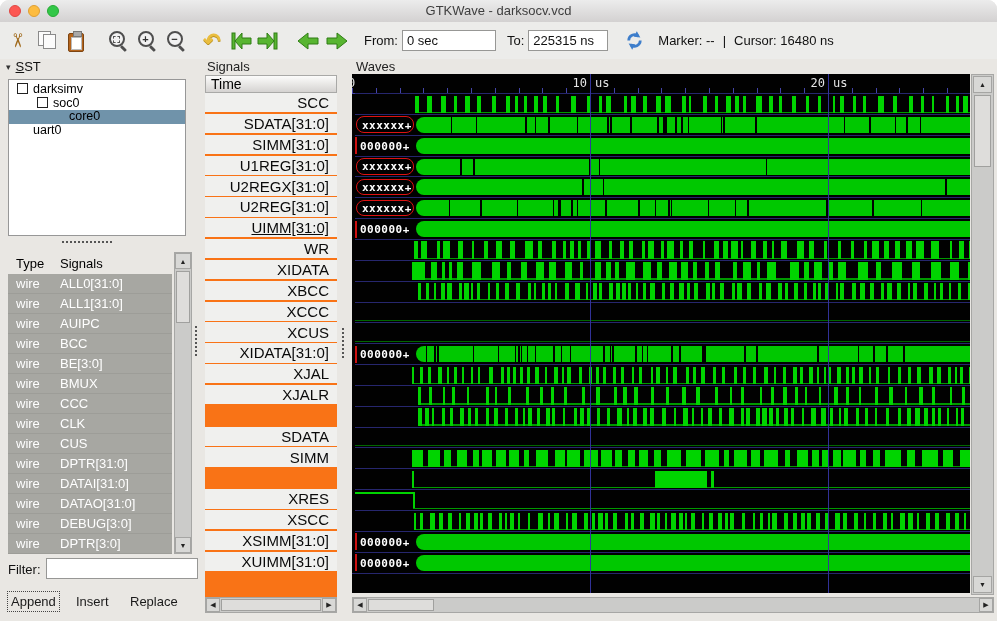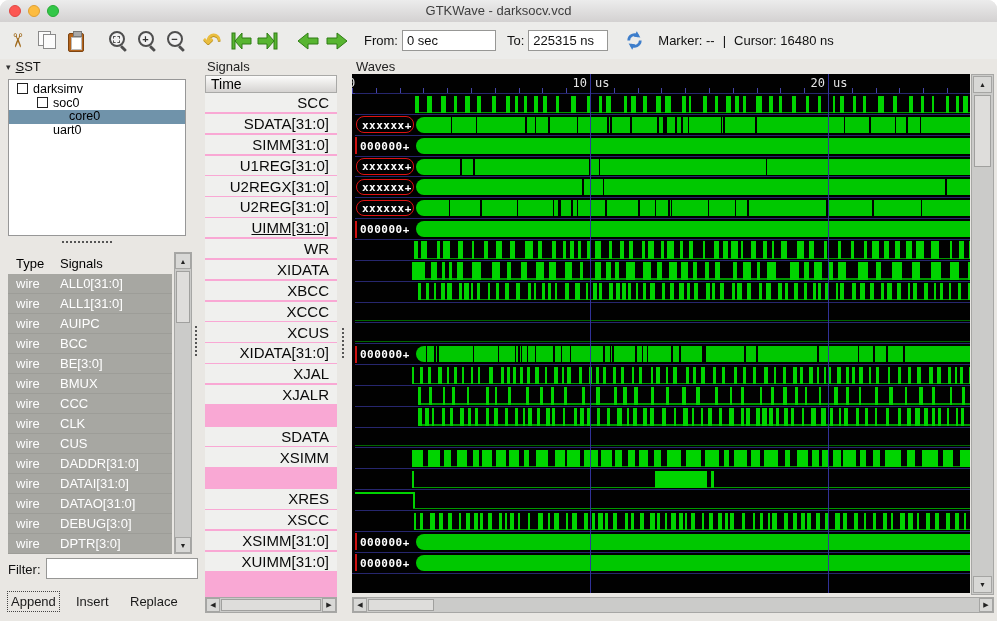--- a/index.html
+++ b/index.html
@@ -66,21 +66,21 @@
   .filter-input{position:absolute;left:46px;top:558px;width:144px;height:19px;border:1px solid #979795;
                 background:#fff;font:13px "Liberation Sans",sans-serif;padding:0 3px;}
   .flatbtn{position:absolute;top:592px;font:13px "Liberation Sans",sans-serif;color:#1a1a1a;
            background:none;border:none;padding:2px 3px;cursor:default;}
   .flatbtn.focus{outline:1px dotted #444;}
   
   .signals-label{position:absolute;left:207px;top:59px;color:#222;}
   .time-hdr{position:absolute;left:205px;top:75px;width:132px;height:18px;box-sizing:border-box;
             background:linear-gradient(#fcfcfb,#d5d3d1);border:1px solid #a9a9a7;
             font-size:14px;color:#000;padding-left:5px;line-height:16px;}
-  .sig-rows{position:absolute;left:205px;top:93px;width:132px;height:504px;background:#f9a8d4;overflow:hidden;}
+  .sig-rows{position:absolute;left:205px;top:93px;width:132px;height:504px;background:#f97316;overflow:hidden;}
   .sig-row{position:absolute;left:0;width:100%;height:19.4px;background:#f0f0ee;box-sizing:border-box;
            display:flex;align-items:center;justify-content:flex-end;padding-right:8px;
            font-size:15px;color:#0a0a0a;white-space:nowrap;}
   
   .waves-label{position:absolute;left:356px;top:59px;color:#222;}
   .wave-black{position:absolute;left:352px;top:74px;width:618px;height:519px;background:var(--wave-bg,#010101);overflow:hidden;}
   .timeline{position:absolute;left:0;top:0;width:100%;height:19px;border-bottom:1px solid #4343a8;
             color:#e5e5e5;font:12px "DejaVu Sans Mono",monospace;overflow:hidden;}
   .tl-tick{position:absolute;bottom:0;width:1px;height:5px;background:#4343a8;}
   .tl-num{position:absolute;top:2px;}
@@ -198,21 +198,21 @@
   </div>
 
   <div class="sst-hdr">
     <span class="tri">▾</span>
     <span class="sst-label">SST</span>
   </div>
   <div class="tree-box">
       <div class="tree-row" style="padding-left: 8px;"><span class="cbx"></span><span>darksimv</span></div>
       <div class="tree-row" style="padding-left: 28px;"><span class="cbx"></span><span>soc0</span></div>
       <div class="tree-row sel" style="padding-left: 60px;"><span>core0</span></div>
-      <div class="tree-row" style="padding-left: 44px;"><span>uart0</span></div>
+      <div class="tree-row" style="padding-left: 24px;"><span>uart0</span></div>
     </div>
   <div class="handle-h"></div>
 
   <div class="wire-list">
     <div class="wire-head">
       <span class="wh-type">Type</span>
       <span>Signals</span>
     </div>
     <div class="wire-rows">
         <div class="wire-row">
@@ -246,21 +246,21 @@
         <div class="wire-row">
           <span class="wr-type">wire</span>
           <span>CLK</span>
         </div>
         <div class="wire-row">
           <span class="wr-type">wire</span>
           <span>CUS</span>
         </div>
         <div class="wire-row">
           <span class="wr-type">wire</span>
-          <span>DADDR[31:0]</span>
+          <span>DPTR[31:0]</span>
         </div>
         <div class="wire-row">
           <span class="wr-type">wire</span>
           <span>DATAI[31:0]</span>
         </div>
         <div class="wire-row">
           <span class="wr-type">wire</span>
           <span>DATAO[31:0]</span>
         </div>
         <div class="wire-row">
@@ -332,21 +332,21 @@
       <div class="sig-row" style="top: 271.05px;">
         <span>XJAL</span>
       </div>
       <div class="sig-row" style="top: 291.9px;">
         <span>XJALR</span>
       </div>
       <div class="sig-row" style="top: 333.6px;">
         <span>SDATA</span>
       </div>
       <div class="sig-row" style="top: 354.45px;">
-        <span>XSIMM</span>
+        <span>SIMM</span>
       </div>
       <div class="sig-row" style="top: 396.15px;">
         <span>XRES</span>
       </div>
       <div class="sig-row" style="top: 417px;">
         <span>XSCC</span>
       </div>
       <div class="sig-row" style="top: 437.85px;">
         <span>XSIMM[31:0]</span>
       </div>

